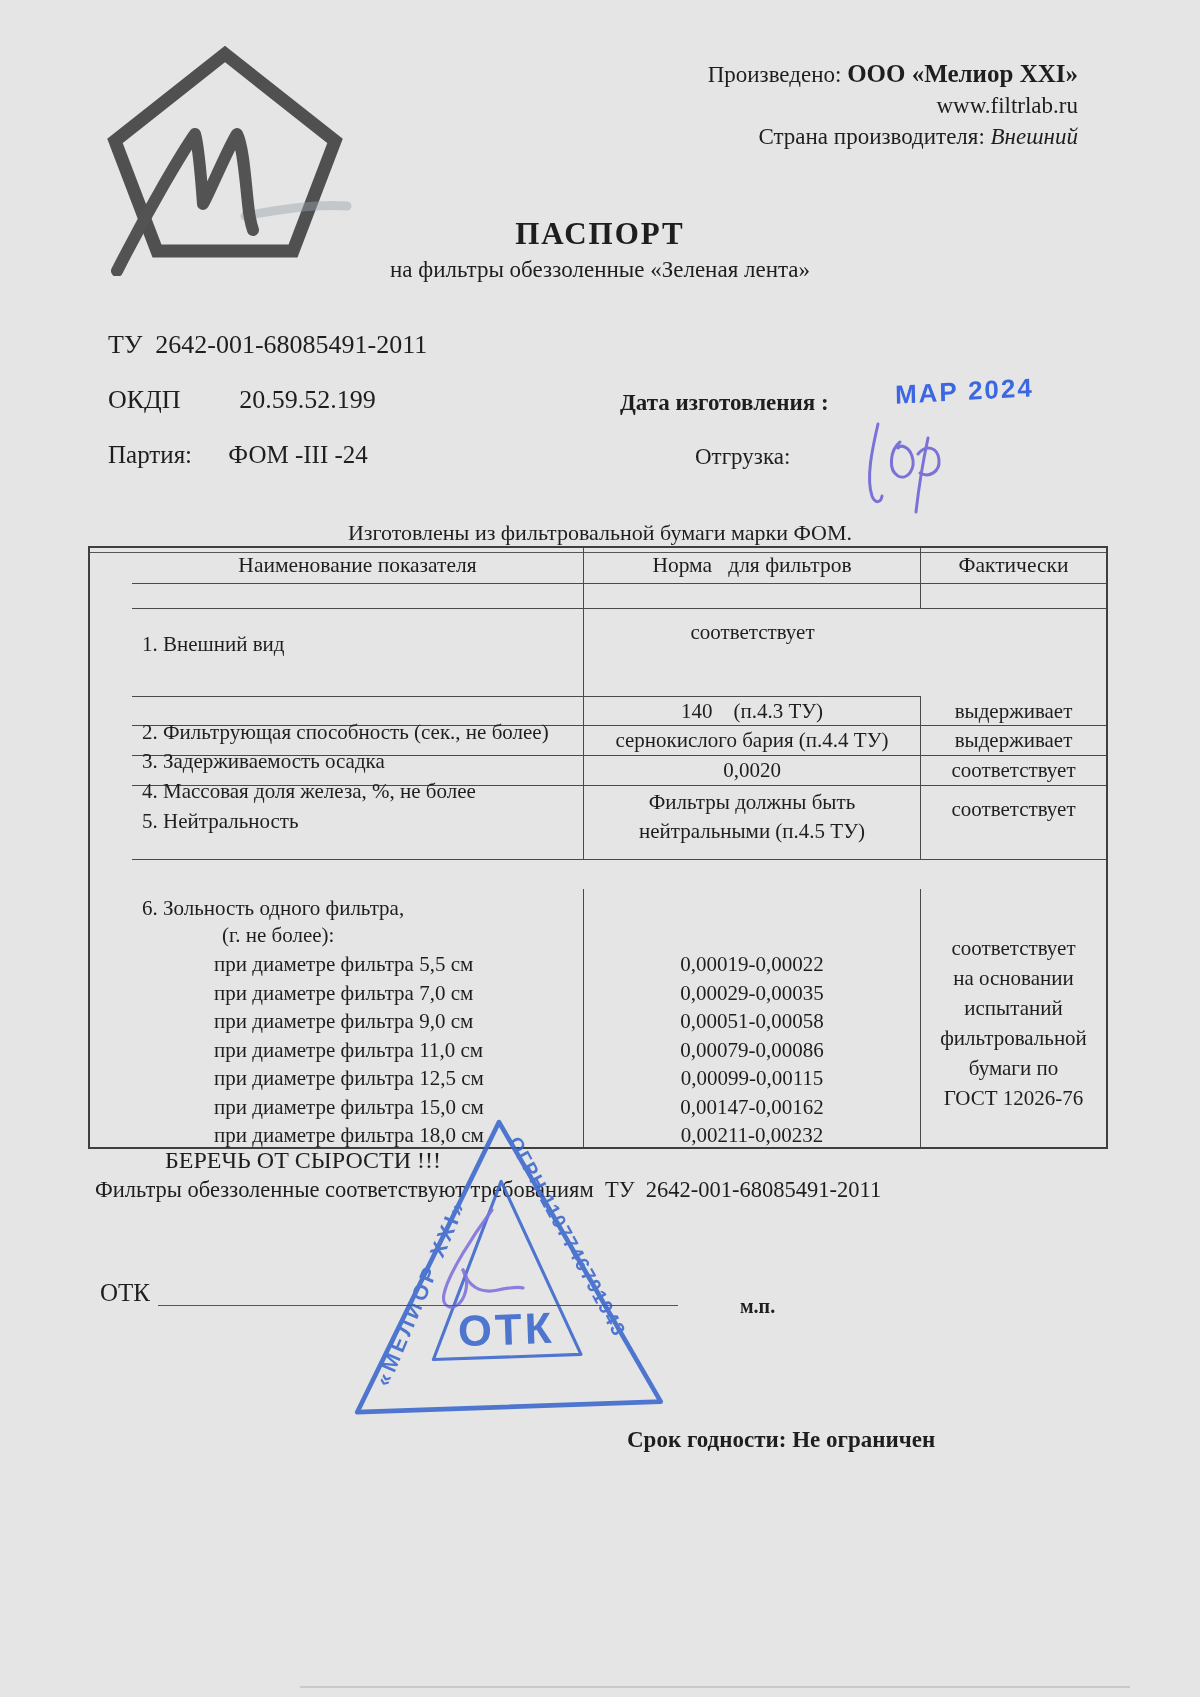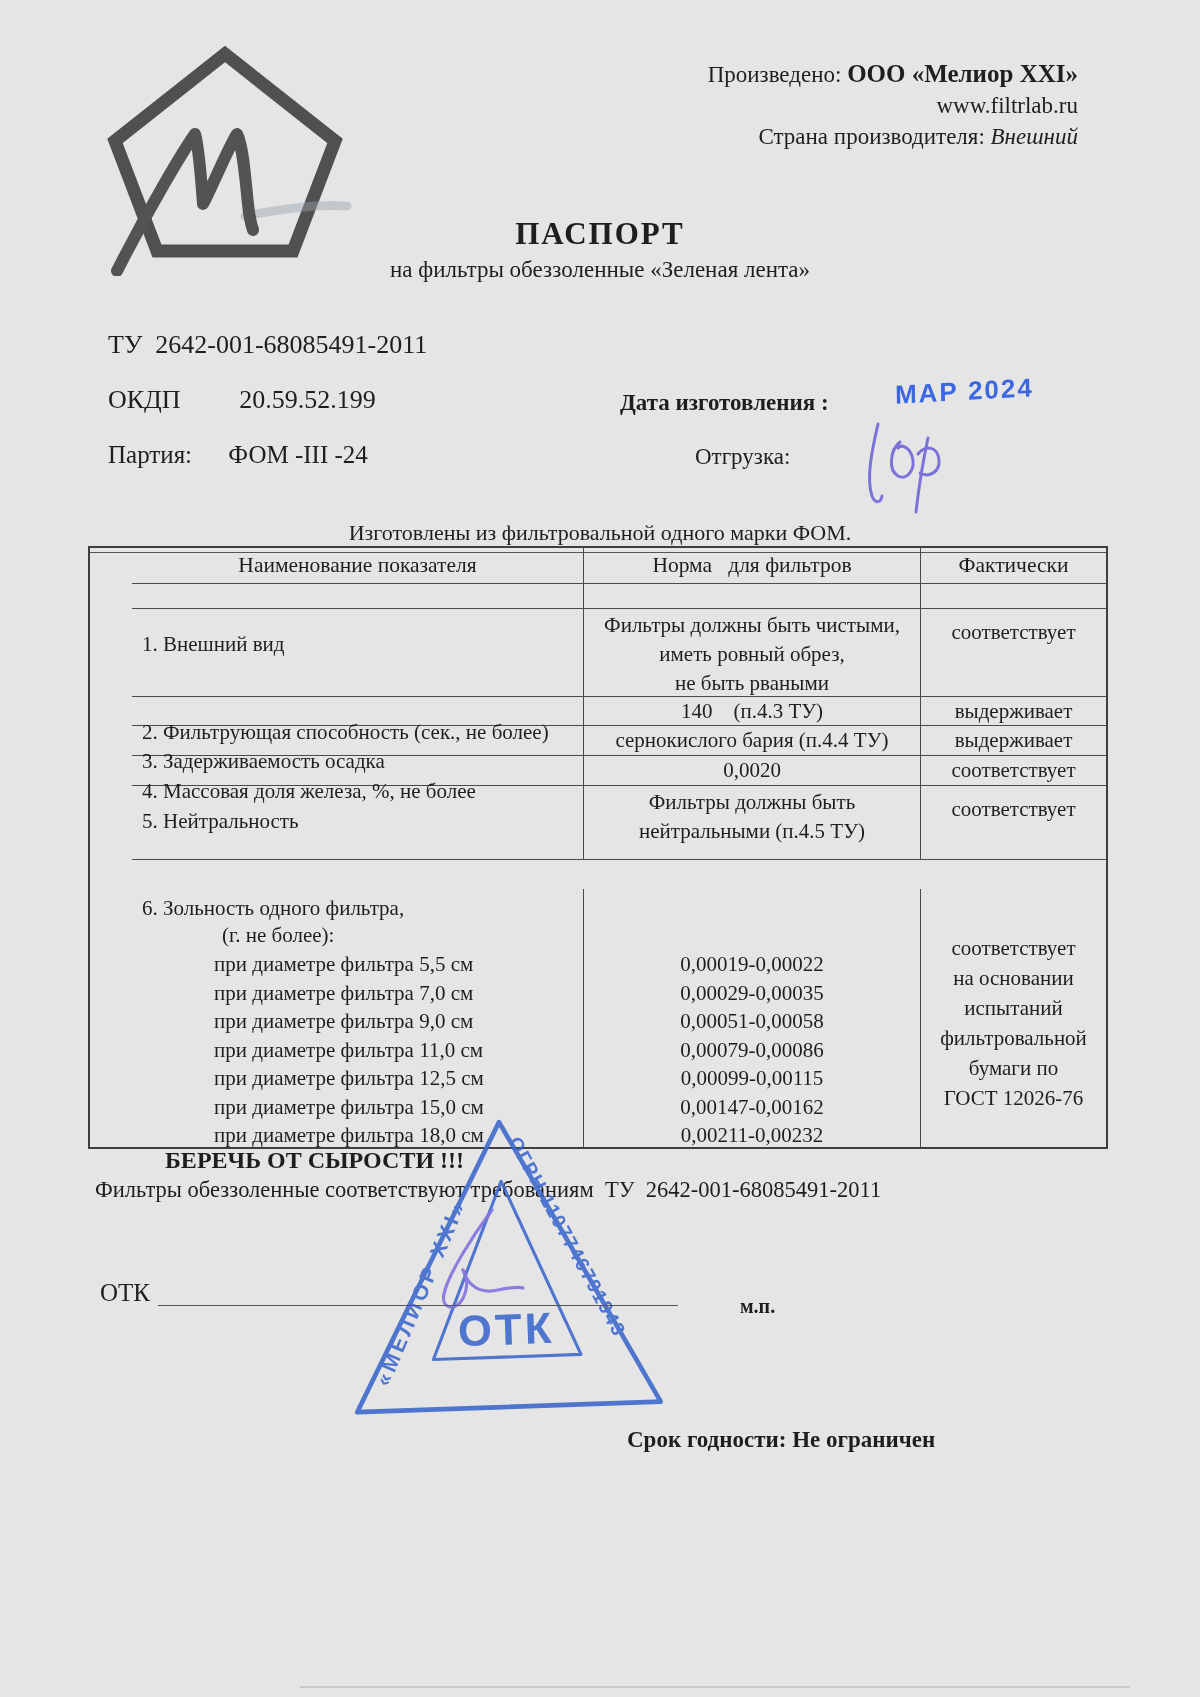--- a/index.html
+++ b/index.html
@@ -61,21 +61,21 @@
   .fact{display:flex;justify-content:center;padding-top:9px;}
   .fact-mid{display:flex;justify-content:center;align-items:center;height:100%;padding:0;}
   .ash-name1{padding:5px 0 0 4px;height:27px;}
   .ash-name2{padding-left:84px;height:29px;}
   .ash-item{padding-left:76px;height:28.5px;}
   .ash-spacer{height:61px;}
   .ash-val{height:28.5px;text-align:center;}
   .fact6{display:flex;flex-direction:column;align-items:center;padding-top:44px;line-height:30px;}
 
   
-  .warning{left:165px;top:1147px;font-size:24px;font-weight:bold;}
+  .warning{left:165px;top:1147px;font-size:24px;font-weight:normal;}
   .conformity{left:95px;top:1177px;font-size:22.5px;}
   .otk-label{left:100px;top:1279px;font-size:25px;}
   .otk-line{left:158px;top:1305px;width:520px;border-top:1.6px solid #555;}
   .mp-label{left:740px;top:1295px;font-size:20px;font-weight:bold;}
   .shelf-life{left:627px;top:1427px;font-size:23px;font-weight:bold;}
   .scan-line{left:300px;top:1686px;width:830px;border-top:2px solid #c9c9c9;}
 
   .stamp-svg{left:348px;top:1116px;transform:rotate(-2deg);opacity:.88;}
   .sig-svg{left:430px;top:1206px;opacity:.9;}
   .scribble-svg{left:848px;top:416px;opacity:.9;}
@@ -128,46 +128,41 @@
 
   <svg class="abs scribble-svg" width="100" height="100" viewBox="0 0 100 100">
     <g fill="none" stroke="#6f66d8" stroke-width="3" stroke-linecap="round">
       <path d="M30,8 C24,34 18,62 24,80 C27,88 33,87 34,80"></path>
       <path d="M52,26 C42,34 40,54 50,60 C60,65 68,52 64,40 C61,31 53,28 50,32"></path>
       <path d="M80,22 C74,50 70,78 68,96"></path>
       <path d="M70,38 C78,28 90,31 91,44 C92,56 81,62 72,57"></path>
     </g>
   </svg>
 
-  <div class="abs made-from">Изготовлены из фильтровальной одного марки ФОМ.</div>
+  <div class="abs made-from">Изготовлены из фильтровальной бумаги марки ФОМ.</div>
 
   <div class="abs doc-table">
     <div class="top-double"></div>
 
     <div class="tr hdr">
       <div class="td c1 th">Наименование показателя</div>
       <div class="td c2 th pre">Норма&nbsp;&nbsp; для фильтров</div>
       <div class="td c3 th">Фактически</div>
     </div>
 
     <div class="tr blankrow">
       <div class="td c1"></div>
       <div class="td c2"></div>
       <div class="td c3"></div>
     </div>
 
     <div class="tr r1">
       <div class="td c1">
           <span class="name">1. Внешний вид</span>
         </div>
-      <div class="td c2 norm-lines">
-        <div>Фильтры должны быть чистыми,</div>
-        <div>иметь ровный обрез,</div>
-        <div>не быть рваными</div>
-      </div>
       <div class="td c3">
           <div class="fact">соответствует</div>
         </div>
     </div>
 
     <div class="tr r2">
       <div class="td c1">
           <span class="name">2. Фильтрующая способность (сек., не более)</span>
         </div>
       <div class="td c2 pre"><div class="fact-mid">140&nbsp;&nbsp;&nbsp; (п.4.3 ТУ)</div></div>

